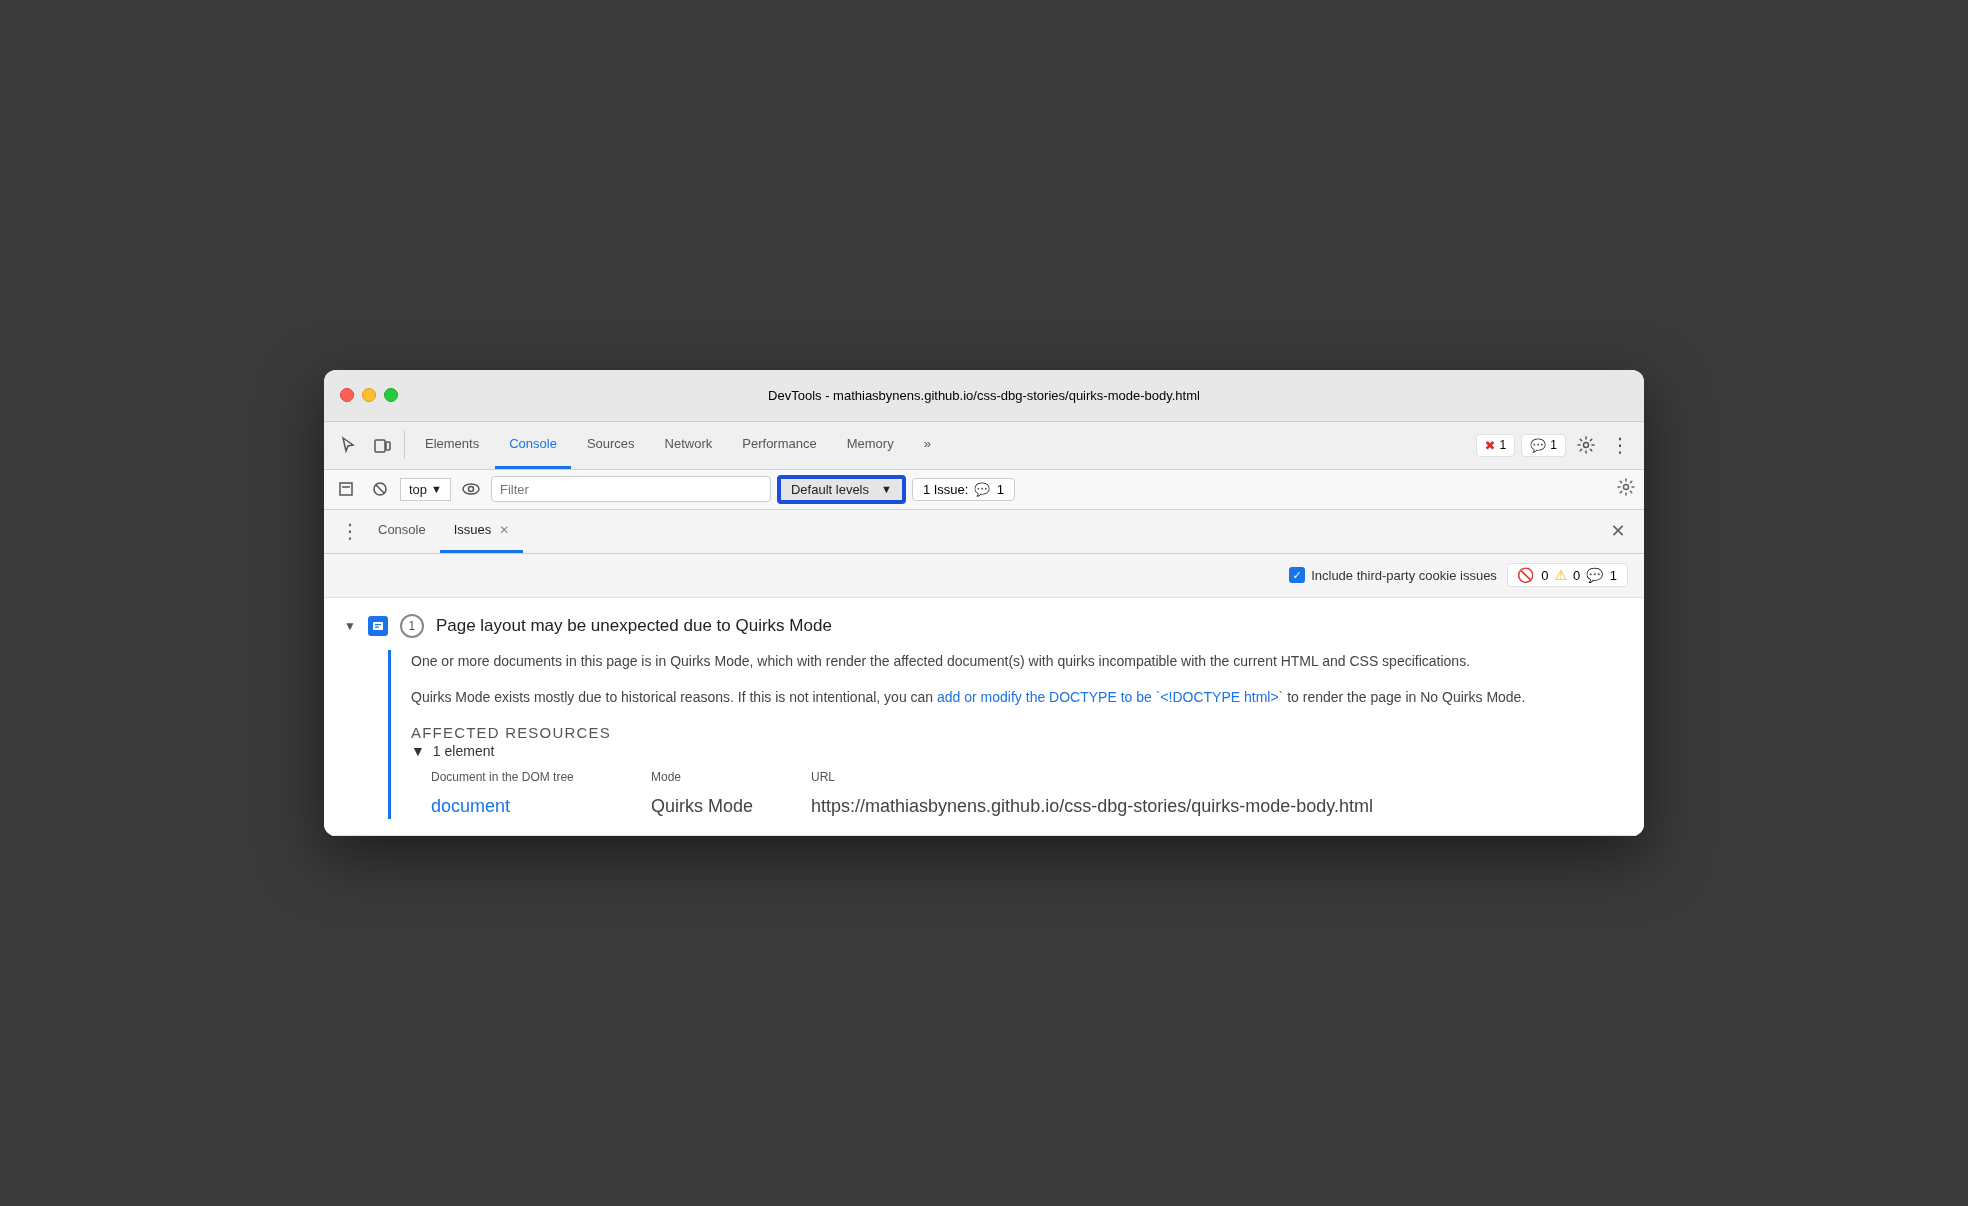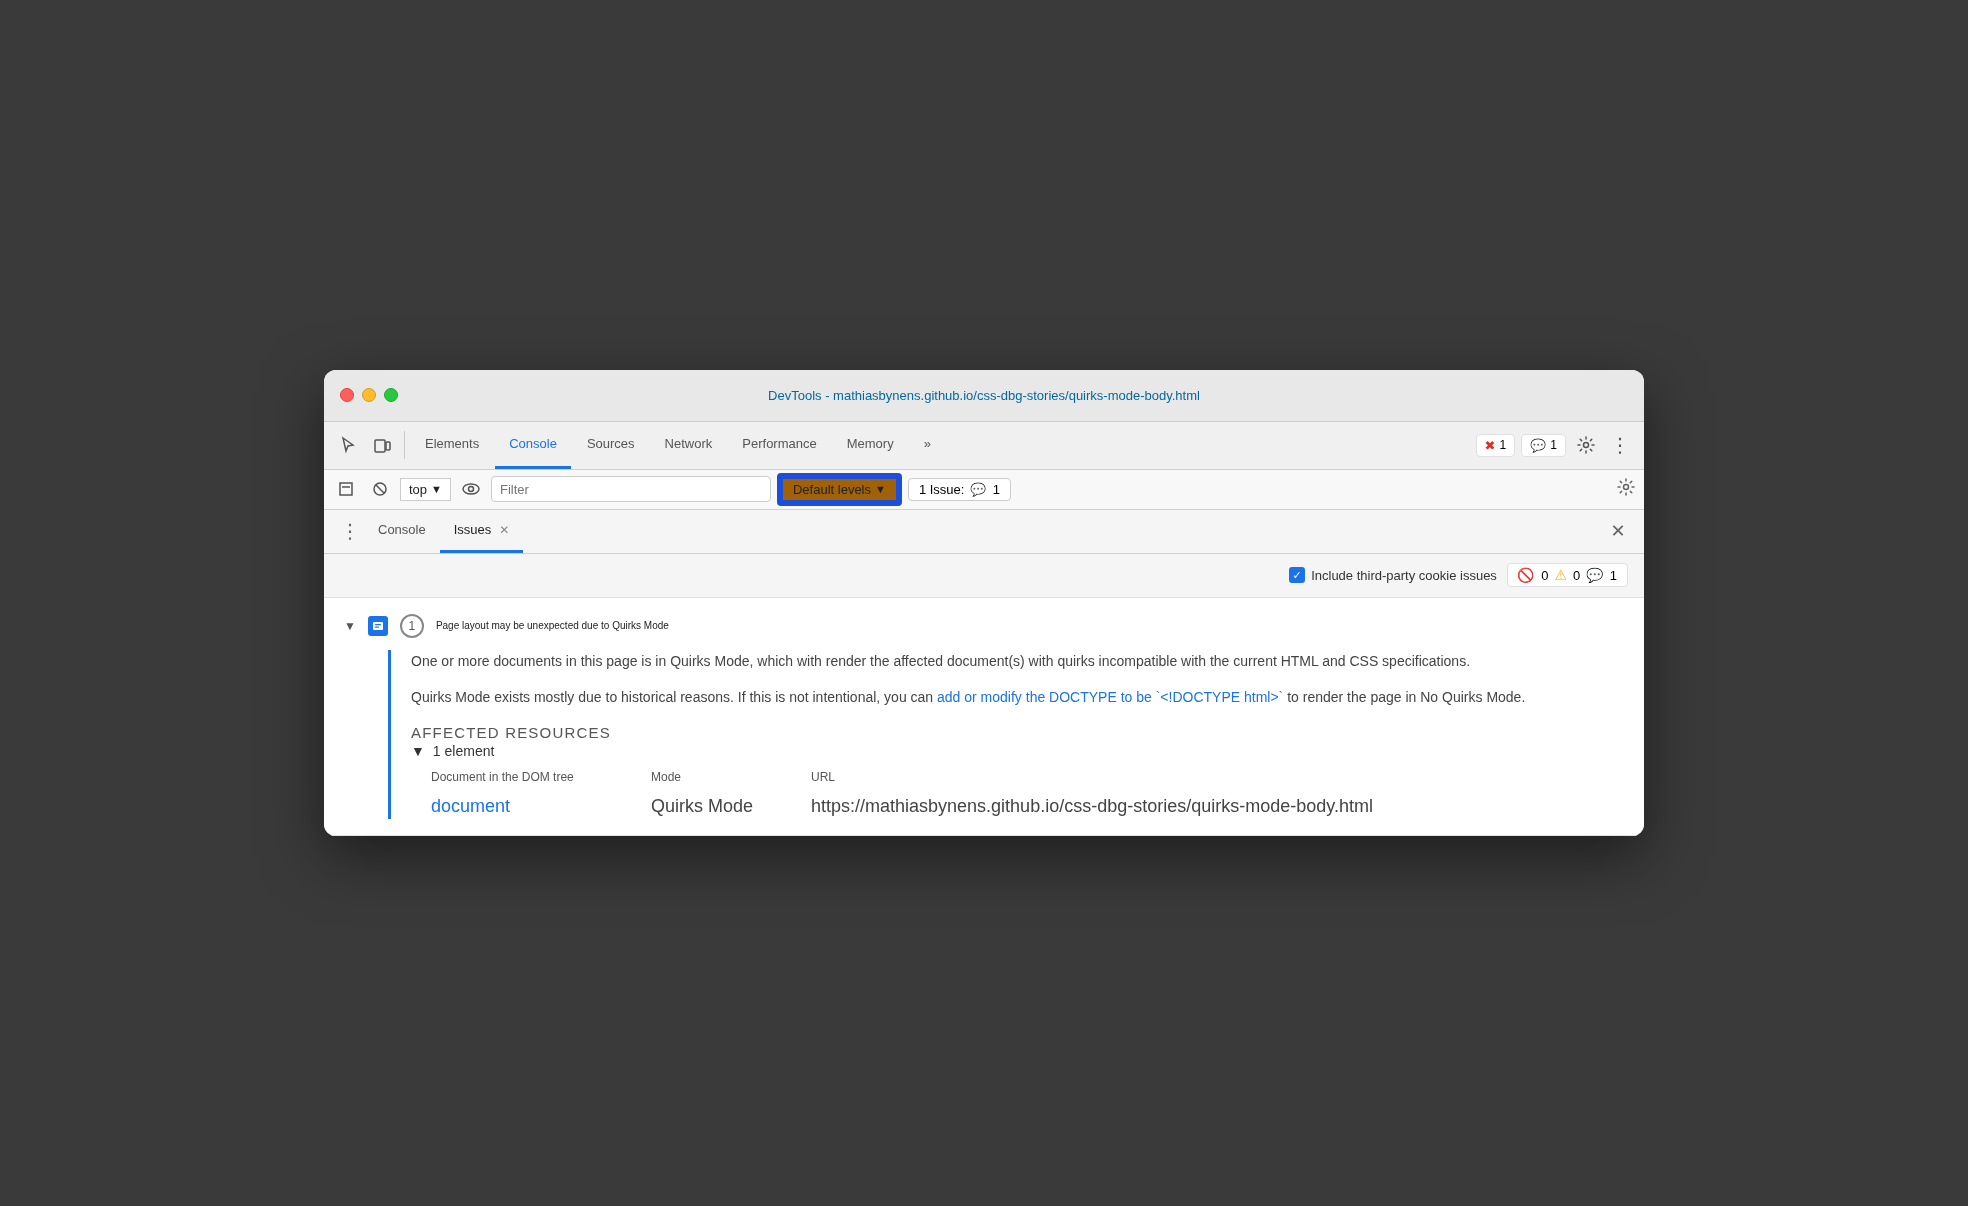--- a/index.html
+++ b/index.html
@@ -41,21 +41,21 @@
       border-radius: 50%;
     }
     .tl-red { background: #ff5f57; border: 1px solid #e0443e; }
     .tl-yellow { background: #febc2e; border: 1px solid #d4a017; }
     .tl-green { background: #28c840; border: 1px solid #1aab29; }
     .titlebar-title {
       position: absolute;
       left: 50%;
       transform: translateX(-50%);
       font-size: 13px;
-      color: #0369a1;
+      color: #000000;
     }
 
     
     .devtools-toolbar {
       background: #f0f0f0;
       height: 48px;
       display: flex;
       align-items: center;
       border-bottom: 1px solid #d0d0d0;
       padding: 0 8px;
@@ -155,27 +155,27 @@
       border-radius: 4px;
       padding: 0 8px;
       font-size: 13px;
       background: #fff;
       color: #888;
       outline: none;
     }
     .default-levels {
       display: flex;
       align-items: center;
-      gap: 4px;
+      gap: 12px;
       padding: 3px 10px;
-      border: 6px solid #1d4ed8;
+      border: 4px solid #1d4ed8;
       border-radius: 4px;
       font-size: 13px;
       color: #222;
-      background: #a16207;
+      background: #e5e5e5;
       cursor: pointer;
     }
     .issue-badge {
       display: flex;
       align-items: center;
       gap: 6px;
       padding: 3px 10px;
       border: 1px solid #ccc;
       border-radius: 4px;
       font-size: 13px;
@@ -325,21 +325,21 @@
       border: 2px solid #888;
       border-radius: 50%;
       display: flex;
       align-items: center;
       justify-content: center;
       font-size: 12px;
       color: #555;
       font-weight: 500;
     }
     .issue-title {
-      font-size: 10px;
+      font-size: 17px;
       color: #222;
       font-weight: 500;
     }
 
     
     .issue-body {
       margin-left: 44px;
       border-left: 3px solid #1a73e8;
       padding-left: 20px;
       margin-top: 12px;

